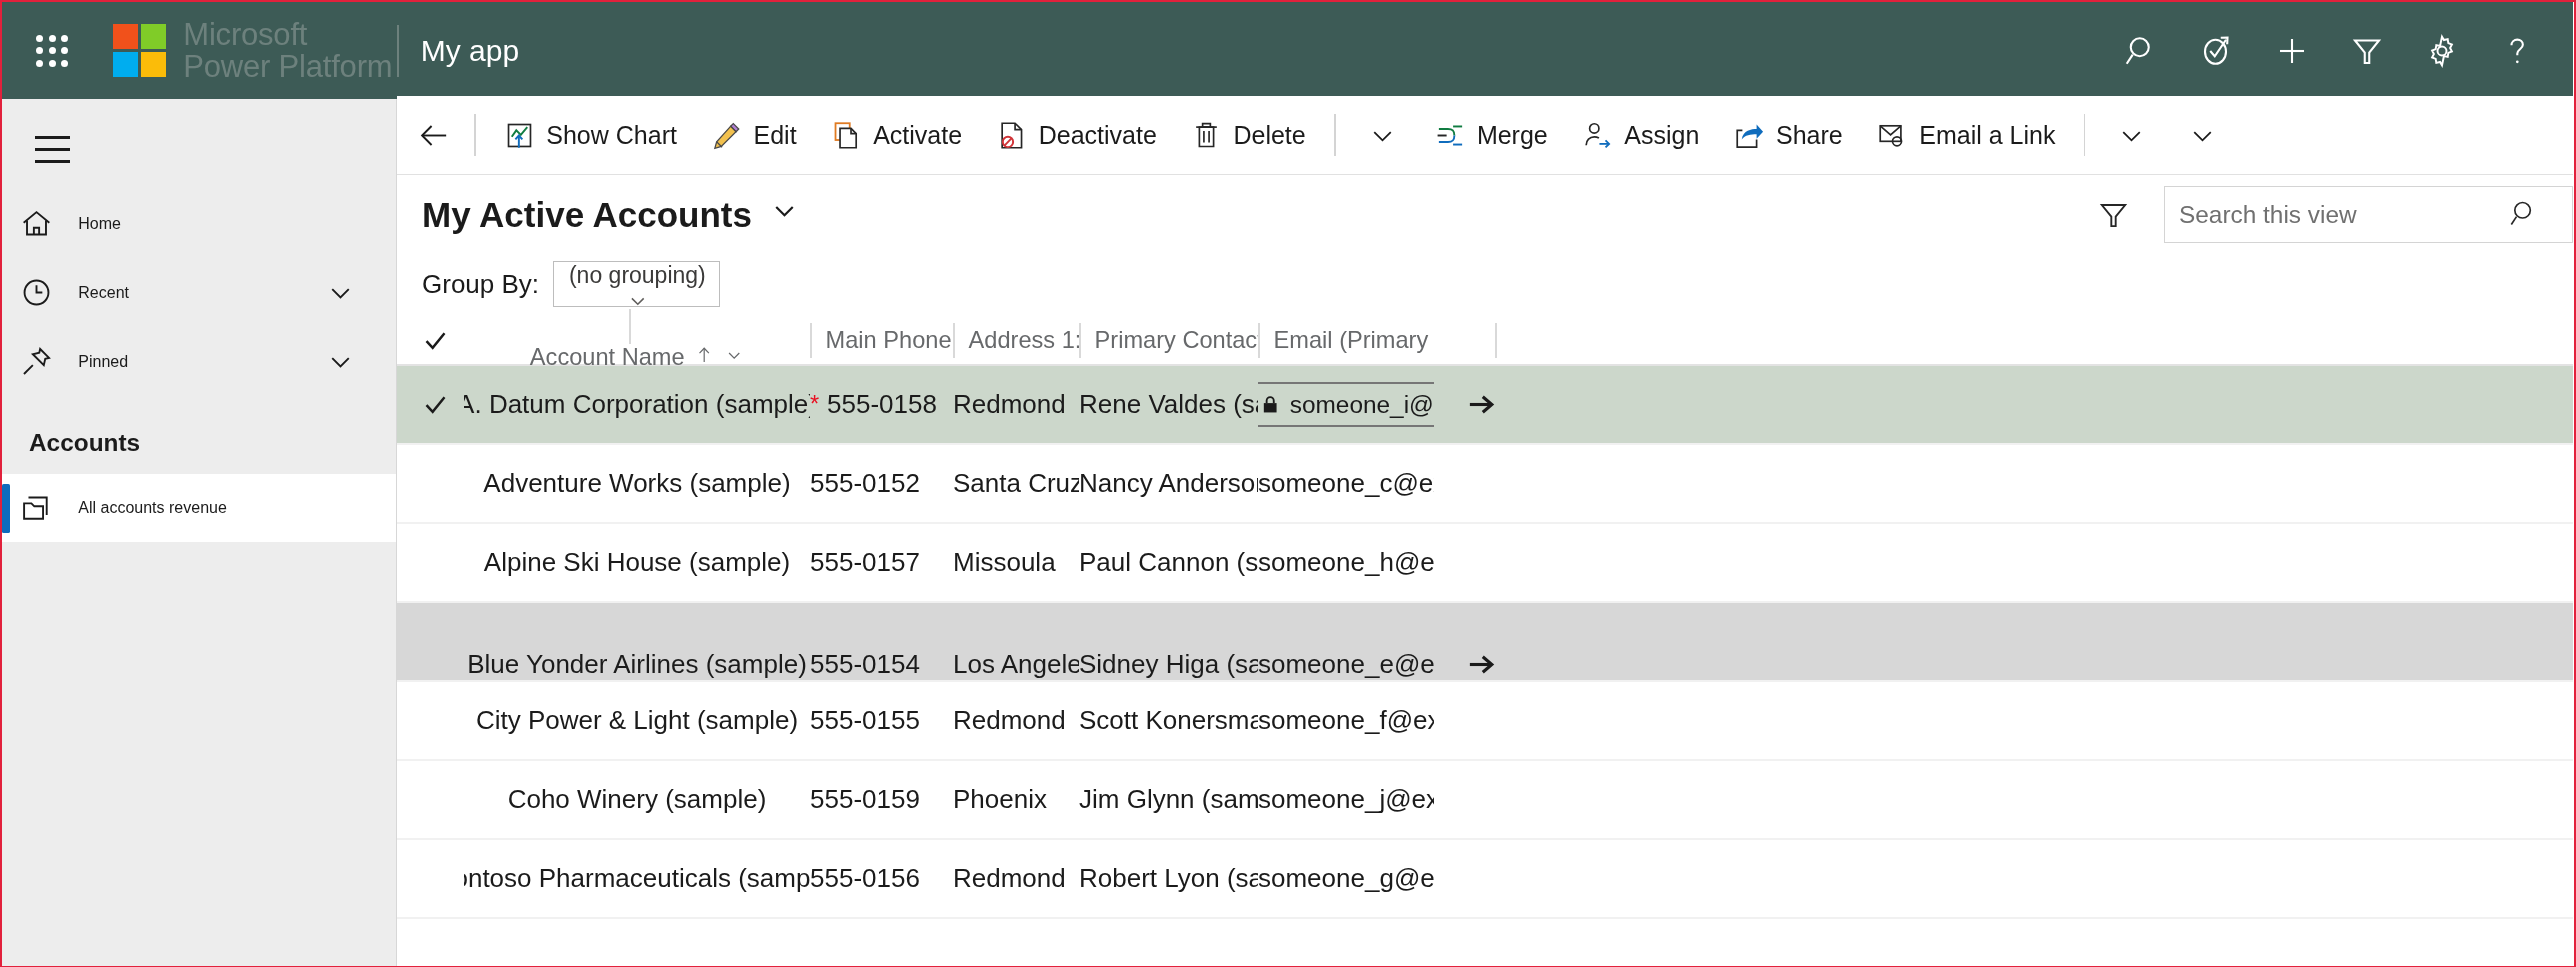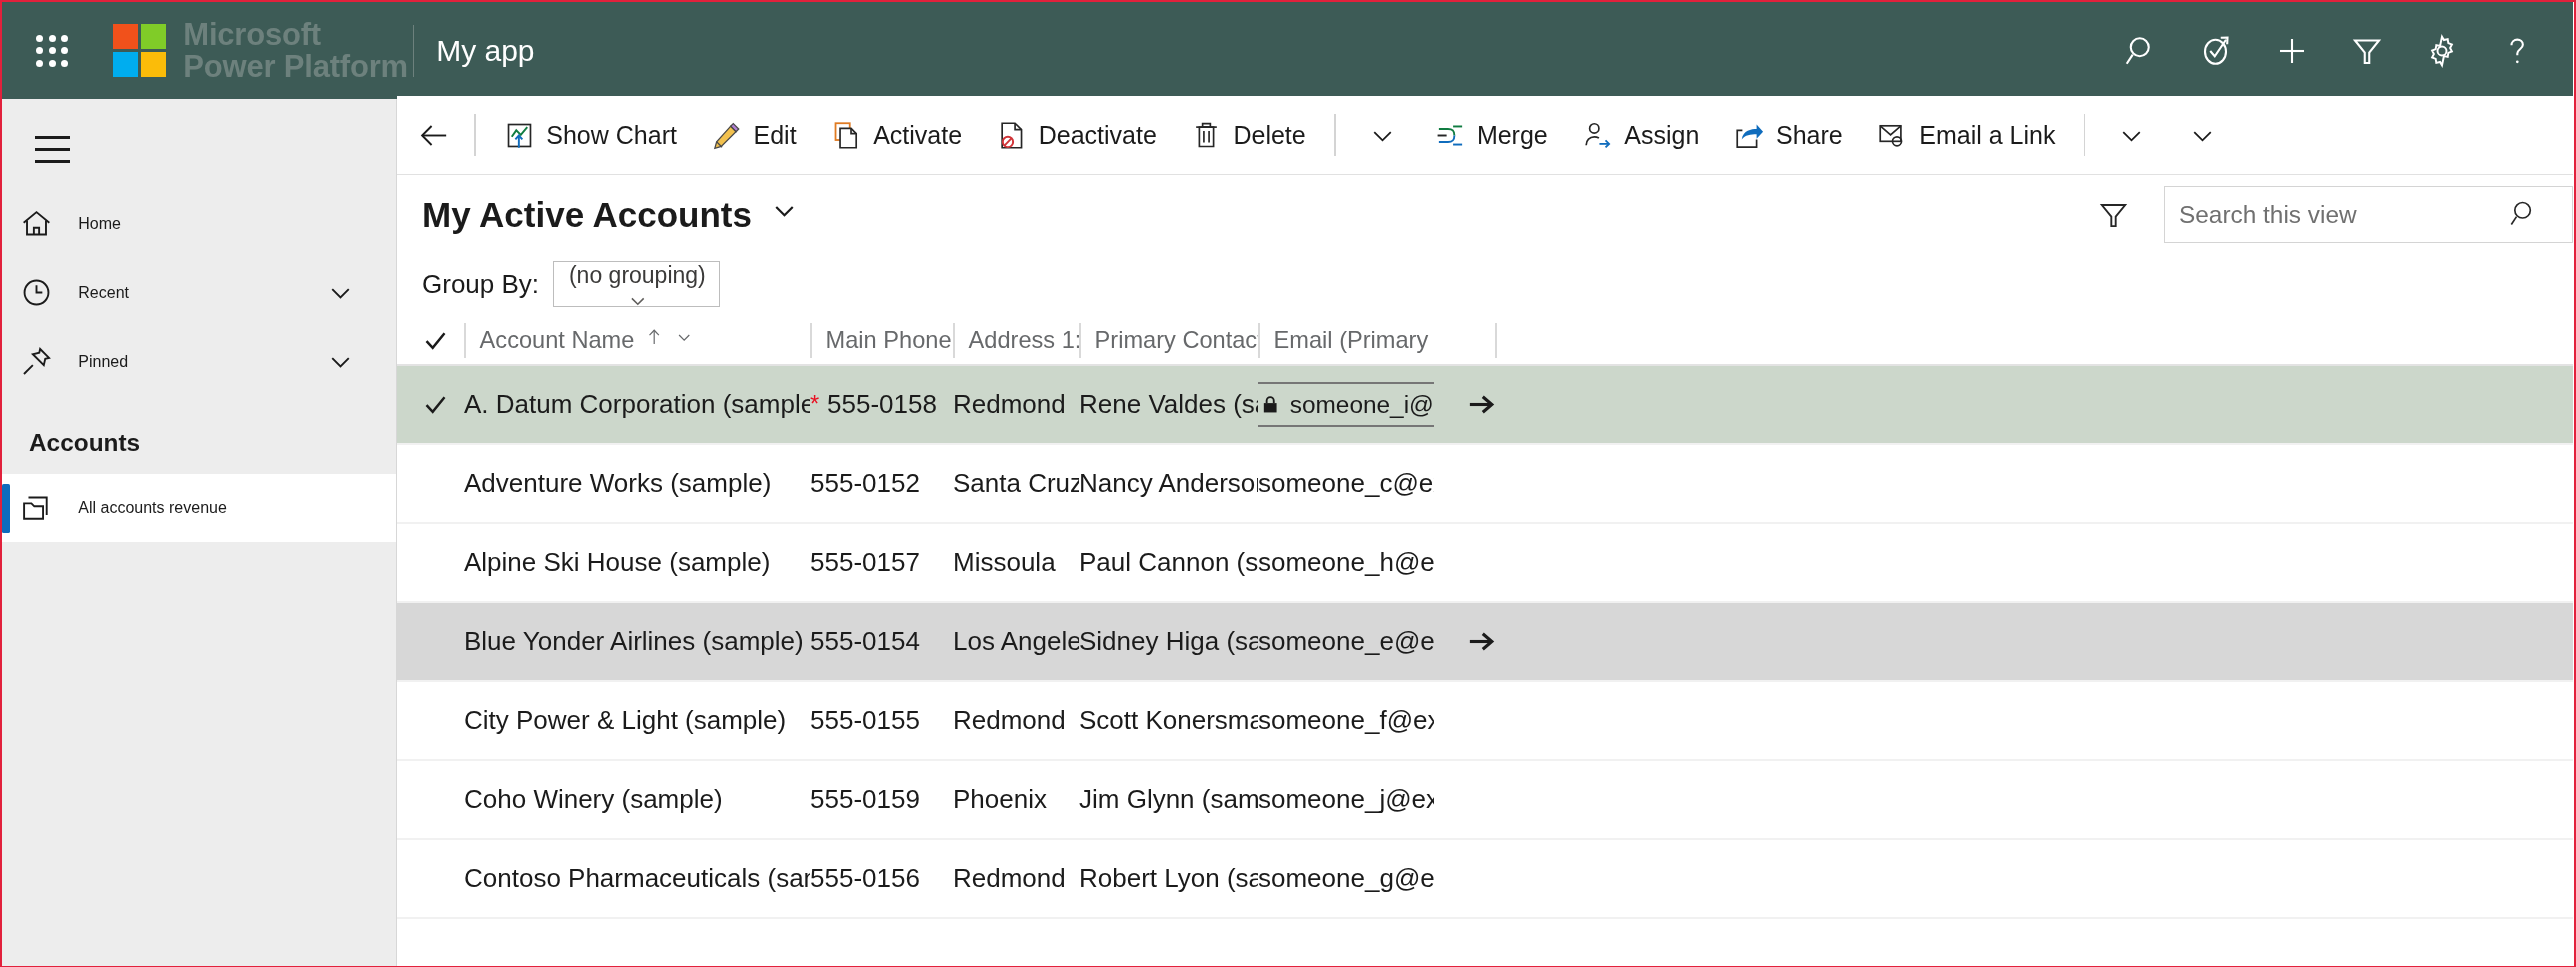--- a/index.html
+++ b/index.html
@@ -61,21 +61,21 @@
   }
   .ms-logo i { display: block; }
   .ms-logo i:nth-child(1) { background: #f1511b; }
   .ms-logo i:nth-child(2) { background: #80cc28; }
   .ms-logo i:nth-child(3) { background: #00adef; }
   .ms-logo i:nth-child(4) { background: #fbbc09; }
   .brand-text {
     color: #6d817d;
     font-size: 31px;
     line-height: 1.03;
-    font-weight: 700;
+    font-weight: 400;
     letter-spacing: -0.2px;
     white-space: pre-line;
   }
   .brand-divider {
     width: 1.6px;
     height: 52px;
     background: #6d817d;
     margin: 0 0 0 4.7px;
   }
   .app-title {
@@ -297,21 +297,21 @@
     padding-left: 25px;
   }
   .cell {
     display: flex;
     align-items: center;
     flex: none;
     overflow: hidden;
     white-space: nowrap;
   }
   .col-check  { width: 42px; justify-content: flex-start; }
-  .col-name   { width: 346px; }
+  .col-name   { width: 346px; flex-direction: column; }
   .col-phone  { width: 143px; }
   .col-city   { width: 126px; }
   .col-contact{ width: 179px; }
   .col-email  { width: 176px; }
   .col-arrow  { width: 63px; justify-content: flex-end; }
 
   .grid-head .hdr-text {
     font-size: 23.6px;
     color: #67696b;
     display: flex;
@@ -330,21 +330,21 @@
     display: flex;
     align-items: center;
     height: 79px;
     border-bottom: 2.4px solid #f1f1f1;
     padding-left: 25px;
     font-size: 26px;
     color: #1b1b1b;
     position: relative;
   }
   .grid-row.selected { background: #ccd7cb; }
-  .grid-row.hovered  { background: #d7d7d7; }
+  .grid-row.hovered  { background: #d7d7d7; align-items: flex-end; }
   .req-star {
     color: #e81123;
     font-size: 23.6px;
     margin-right: 7.9px;
   }
   .email-pill {
     border: 2.4px solid #767676;
     padding: 6.3px 14px 6.3px 11px;
     display: flex;
     align-items: center;

